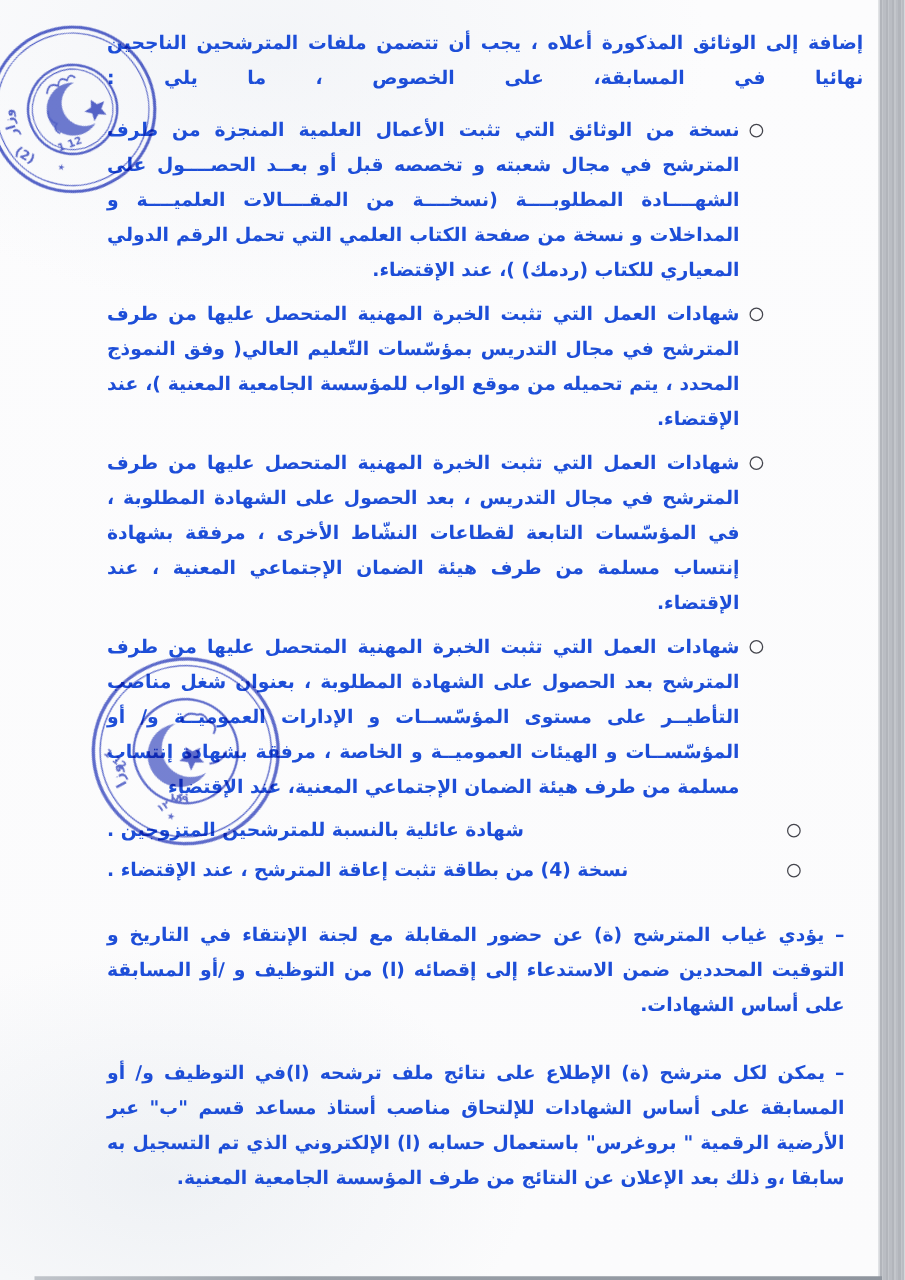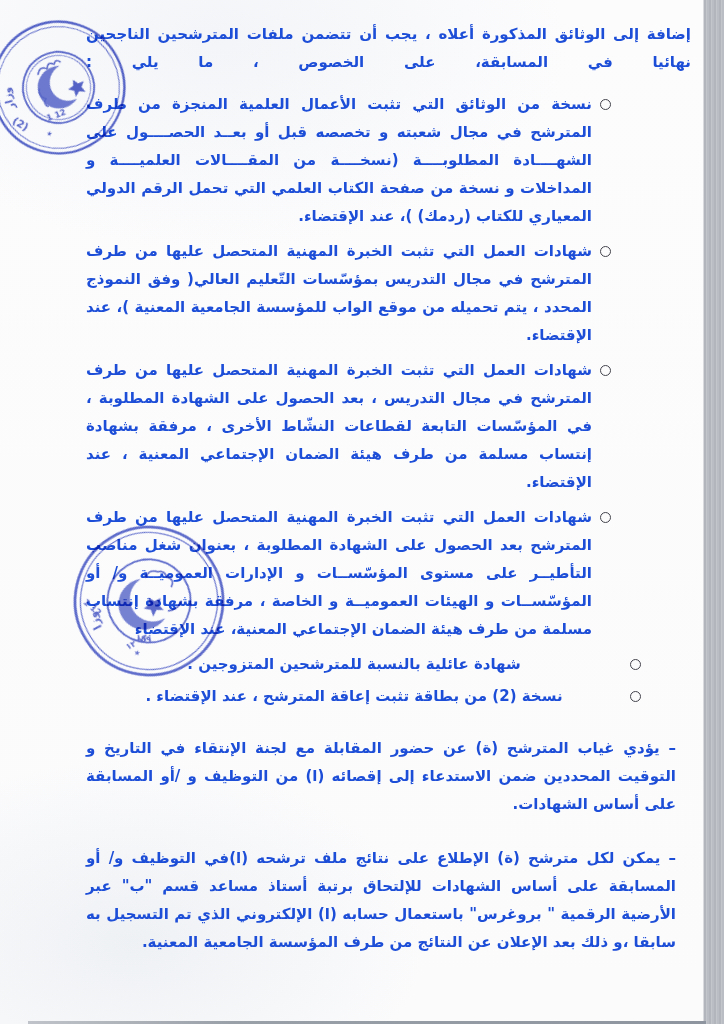--- a/index.html
+++ b/index.html
@@ -26,21 +26,21 @@
   .content{
     position:absolute;top:20px;right:33px;left:86px;z-index:1;
     direction:rtl;color:#1d4ed8;font-size:15px;font-weight:600;line-height:28px;
     text-align:justify;
   }
   .intro{margin:0 0 14px 0;text-align:justify;text-align-last:justify;}
   ul{list-style:none;margin:0;padding:0;}
   ul.bullets{margin:0 80px 0 0;}
   ul.bullets li{position:relative;padding-right:19px;margin-bottom:7px;}
   ul.subbullets{margin:4px 50px 0 0;}
-  ul.subbullets li{position:relative;padding-right:19px;margin-bottom:4px;text-align:center;}
+  ul.subbullets li{position:relative;padding-right:19px;margin-bottom:4px;text-align:left;}
   .ring{
     position:absolute;right:0;top:9px;width:9px;height:9px;border-radius:50%;
     border:1.4px solid #43444c;background:transparent;
   }
   .note{margin:24px 15px 0 0;}
   .note + .note{margin-top:26px;}
   
   .stamp{position:absolute;z-index:3;mix-blend-mode:multiply;filter:blur(.3px);}
   .stamp svg{display:block;overflow:visible;}
   .stamp-top{left:-10px;top:19px;width:137px;height:137px;transform:rotate(-28deg);opacity:.92;}
@@ -74,26 +74,26 @@
       </li>
     </ul>
 
     <ul class="subbullets">
       <li>
         <span class="ring"></span>
         <span>شهادة عائلية بالنسبة للمترشحين المتزوجين .</span>
       </li>
       <li>
         <span class="ring"></span>
-        <span>نسخة (2) من بطاقة تثبت إعاقة المترشح ، عند الإقتضاء .</span>
+        <span>نسخة (4) من بطاقة تثبت إعاقة المترشح ، عند الإقتضاء .</span>
       </li>
     </ul>
 
     <p class="note">– يؤدي غياب المترشح (ة) عن حضور المقابلة مع لجنة الإنتقاء في التاريخ و التوقيت المحددين ضمن الاستدعاء إلى إقصائه (ا) من التوظيف و /أو المسابقة على أساس الشهادات.</p>
-    <p class="note">– يمكن لكل مترشح (ة) الإطلاع على نتائج ملف ترشحه (ا)في التوظيف و/ أو المسابقة على أساس الشهادات للإلتحاق برتبة أستاذ مساعد قسم "ب" عبر الأرضية الرقمية " بروغرس" باستعمال حسابه (ا) الإلكتروني الذي تم التسجيل به سابقا ،و ذلك بعد الإعلان عن النتائج من طرف المؤسسة الجامعية المعنية.</p>
+    <p class="note">– يمكن لكل مترشح (ة) الإطلاع على نتائج ملف ترشحه (ا)في التوظيف و/ أو المسابقة على أساس الشهادات للإلتحاق مناصب أستاذ مساعد قسم "ب" عبر الأرضية الرقمية " بروغرس" باستعمال حسابه (ا) الإلكتروني الذي تم التسجيل به سابقا ،و ذلك بعد الإعلان عن النتائج من طرف المؤسسة الجامعية المعنية.</p>
   </div>
 
   <div class="stamp stamp-top">
     <svg viewBox="-100 -100 200 200" width="137" height="137">
       <g fill="none" stroke="#4858c6">
         <circle r="96" stroke-width="3.5"></circle>
         <circle r="89" stroke-width="1.4"></circle>
         <circle r="52" stroke-width="2.6"></circle>
         <circle r="47" stroke-width="1.2"></circle>
         <path id="tp-ring-1" d="M -70,0 A 70,70 0 1 1 70,0 A 70,70 0 1 1 -70,0" stroke="none"></path>

